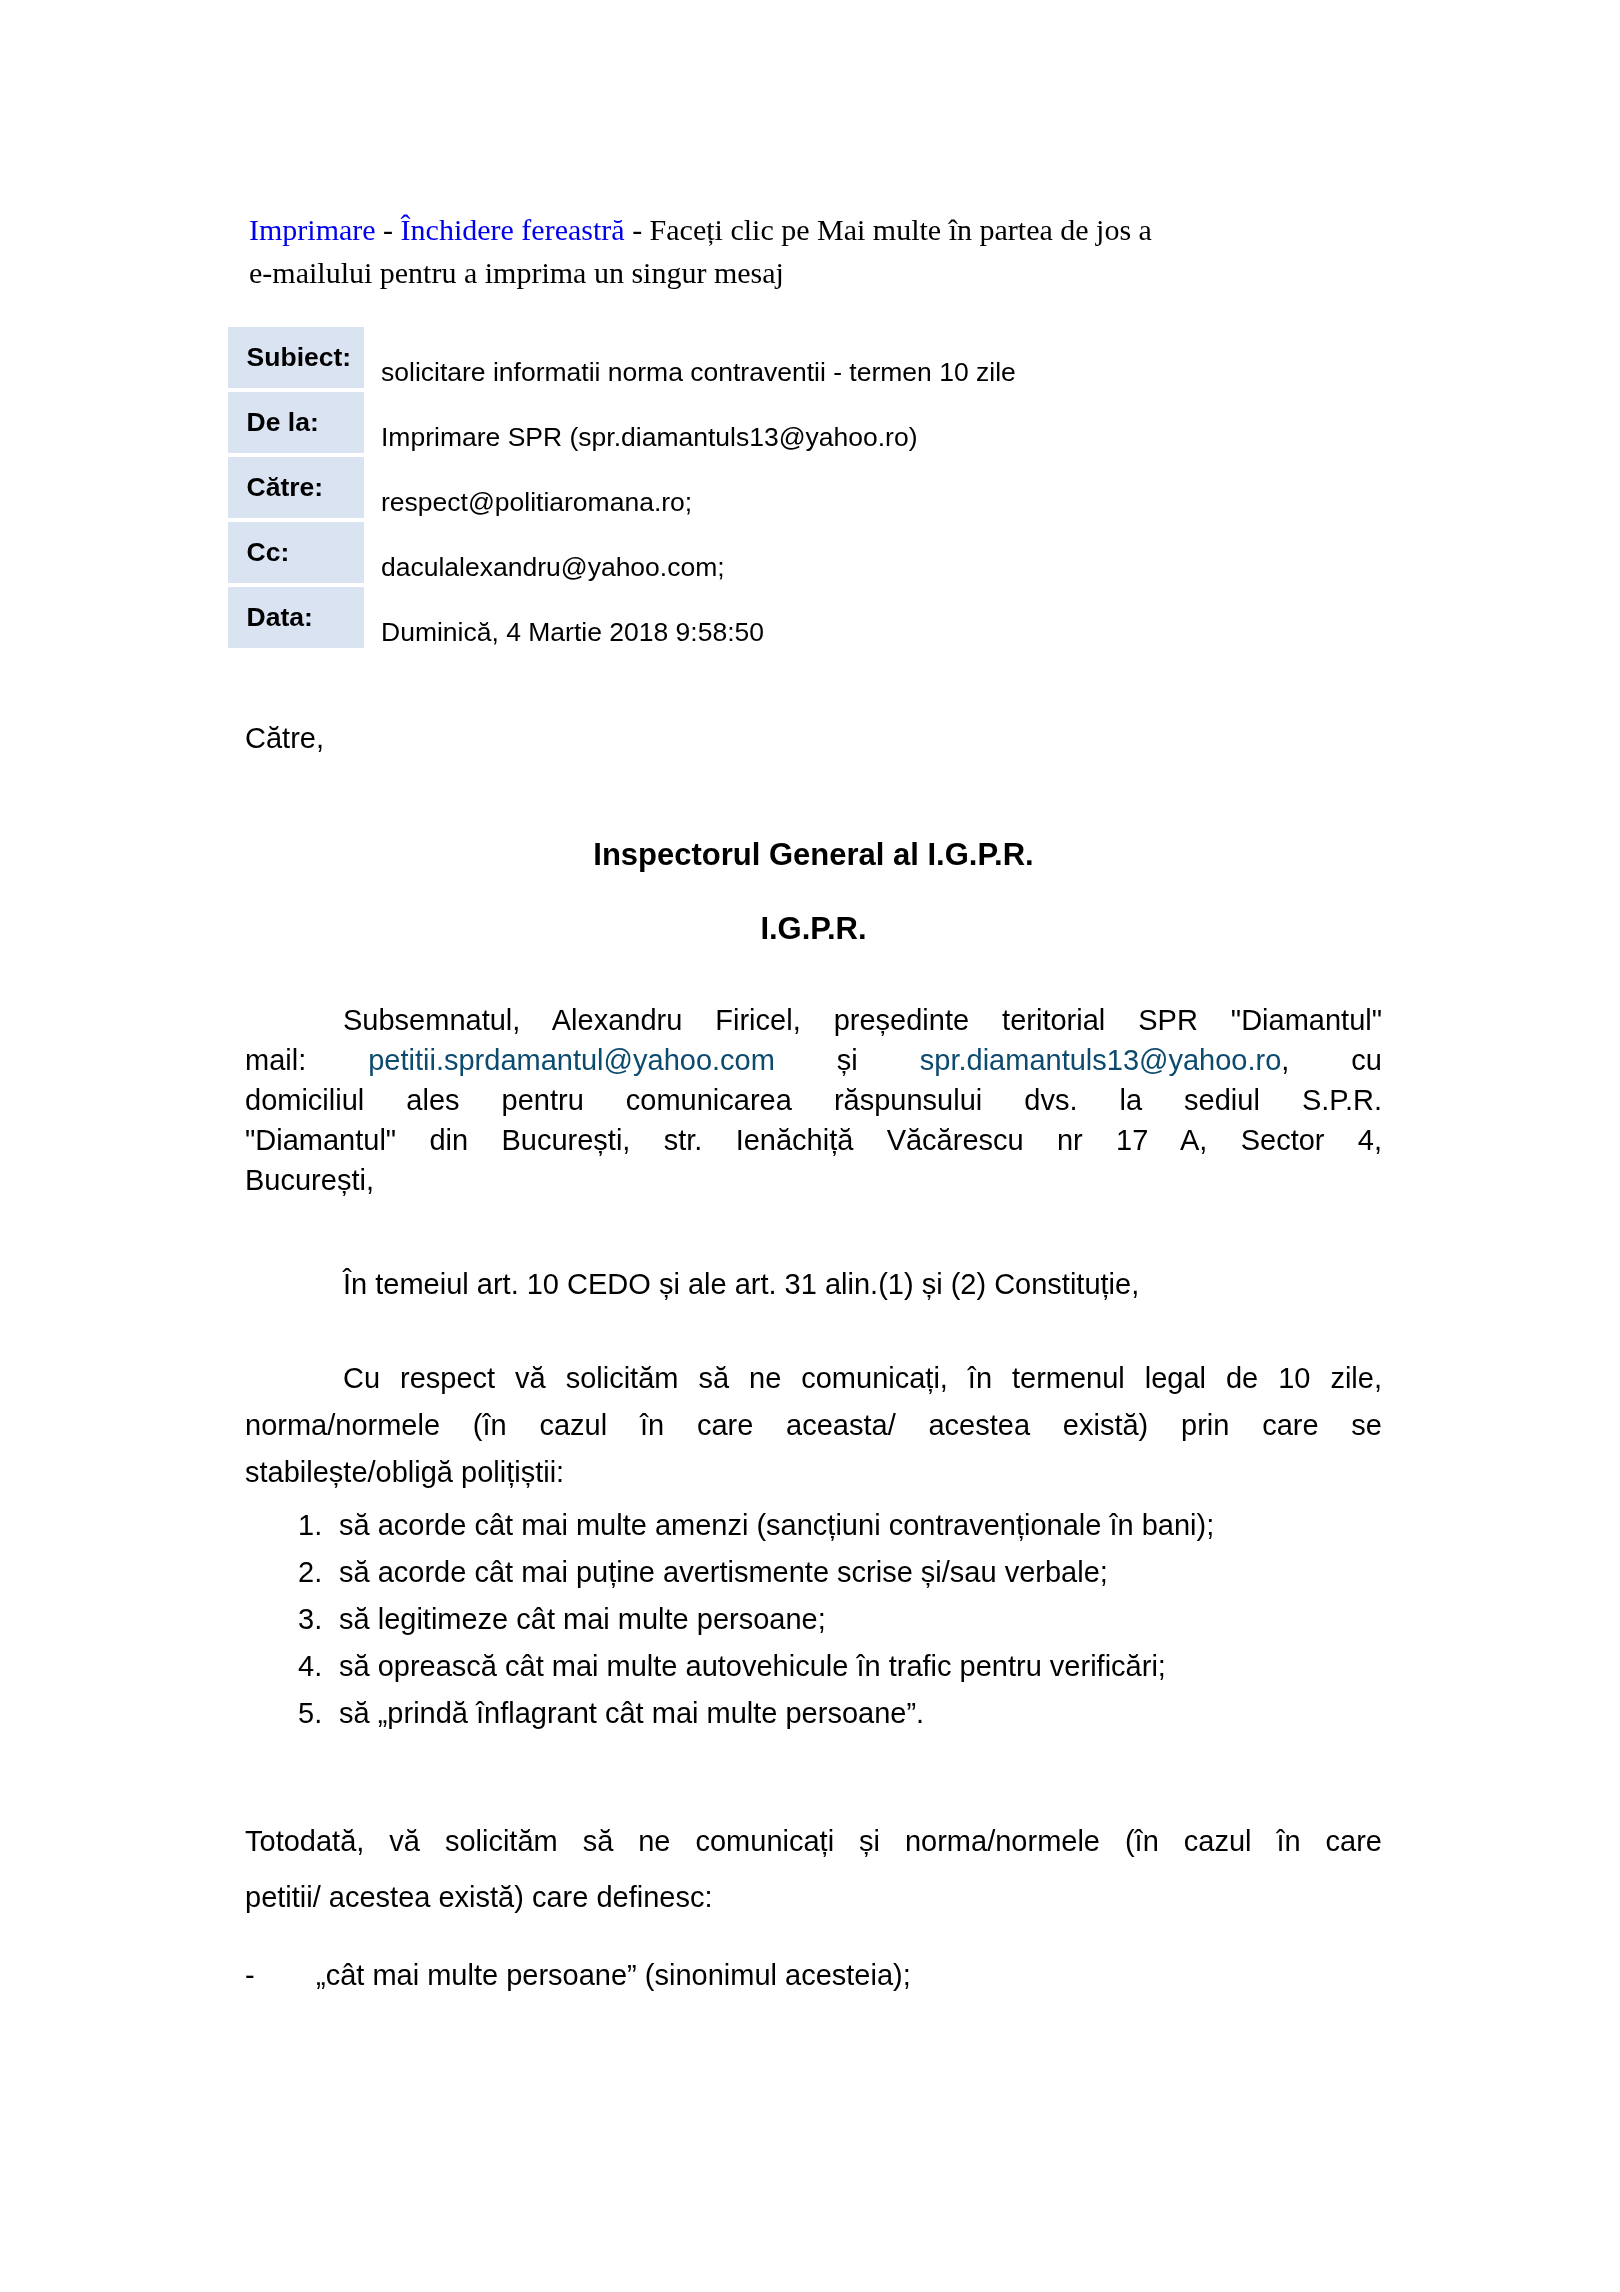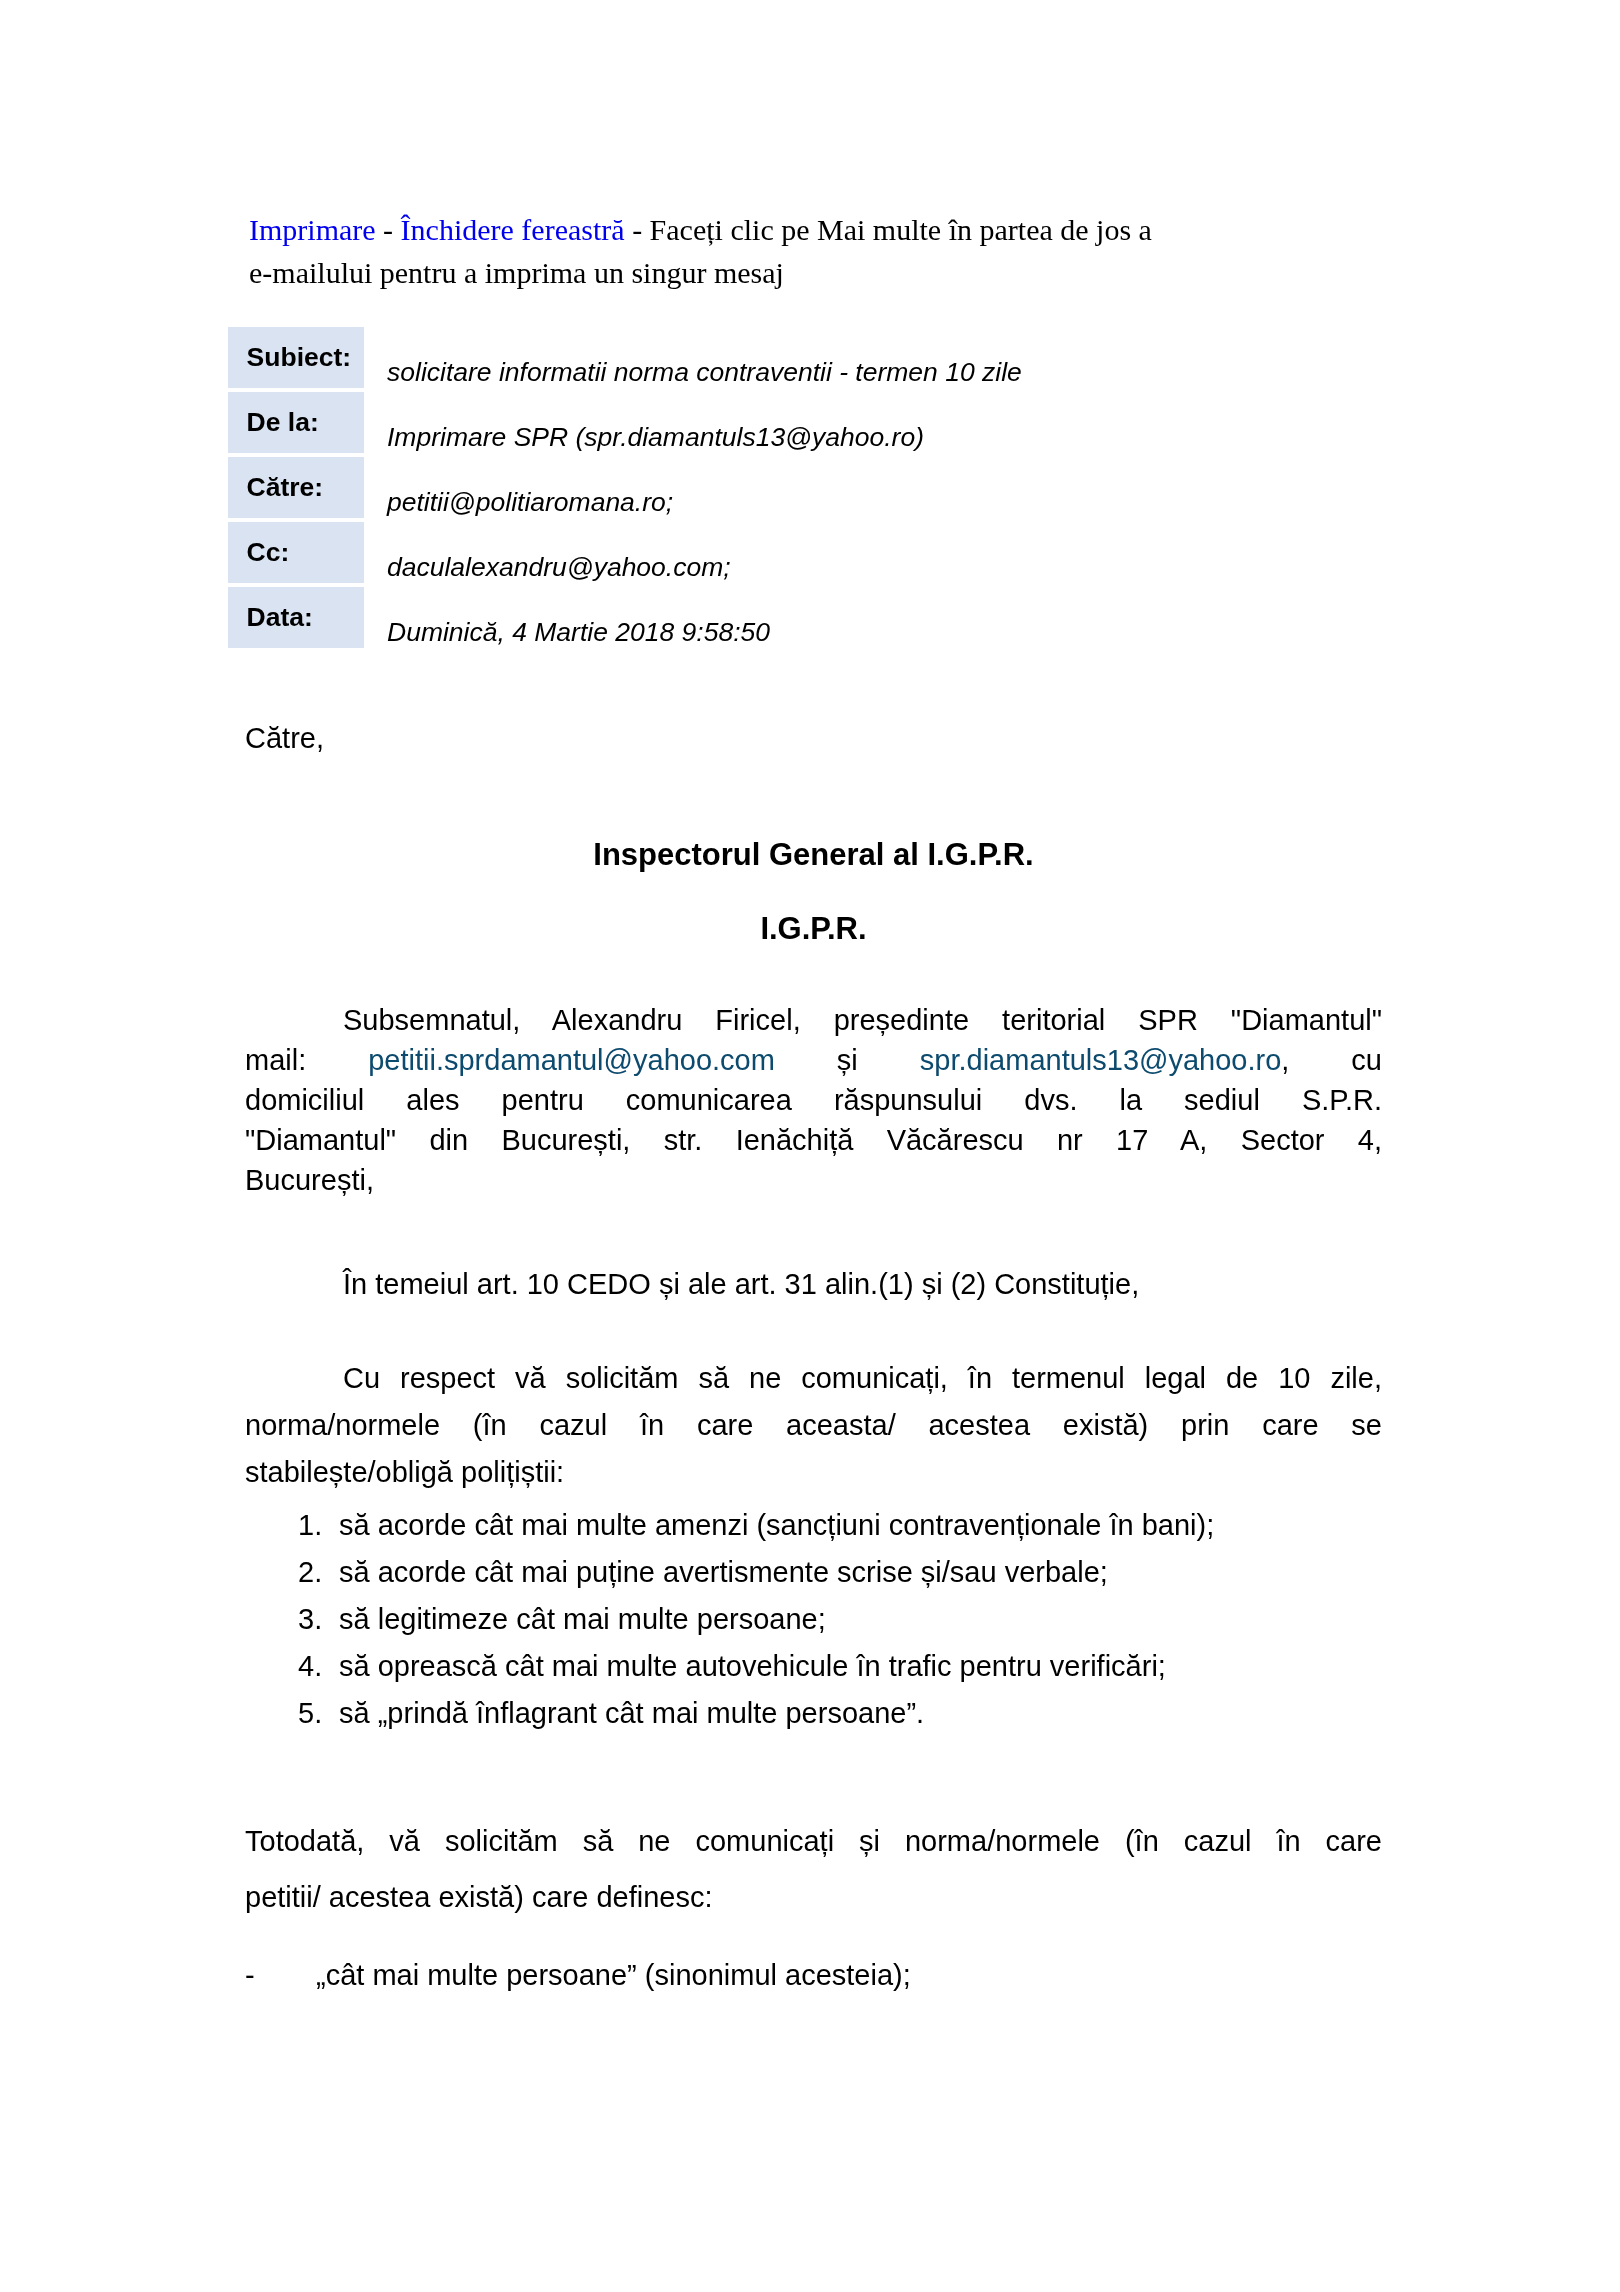--- a/index.html
+++ b/index.html
@@ -38,26 +38,25 @@
     box-sizing: border-box;
     height: 61px;
     background: #dae3f2;
     padding-left: 18.6px;
     display: flex;
     align-items: center;
     font-weight: bold;
     font-size: 26.5px;
   }
   .hvalue {
-    padding-left: 23px;
+    padding-left: 17px;
     display: flex;
     align-items: center;
     font-size: 26.5px;
     white-space: nowrap;
-    font-style: italic;
   }
 
   
   .salutation { position: absolute; left: 245px; top: 722px; font-size: 29px; margin: 0; }
 
   .headings {
     position: absolute;
     left: 245px;
     top: 818px;
     width: 1137px;
@@ -112,21 +111,21 @@
     <div class="hrow">
       <div class="hlabel">Subiect:</div>
       <div class="hvalue">solicitare informatii norma contraventii - termen 10 zile</div>
     </div>
     <div class="hrow">
       <div class="hlabel">De la:</div>
       <div class="hvalue">Imprimare SPR (spr.diamantuls13@yahoo.ro)</div>
     </div>
     <div class="hrow">
       <div class="hlabel">Către:</div>
-      <div class="hvalue">petitii@politiaromana.ro;</div>
+      <div class="hvalue">respect@politiaromana.ro;</div>
     </div>
     <div class="hrow">
       <div class="hlabel">Cc:</div>
       <div class="hvalue">daculalexandru@yahoo.com;</div>
     </div>
     <div class="hrow">
       <div class="hlabel">Data:</div>
       <div class="hvalue">Duminică, 4 Martie 2018 9:58:50</div>
     </div>
   </div>

